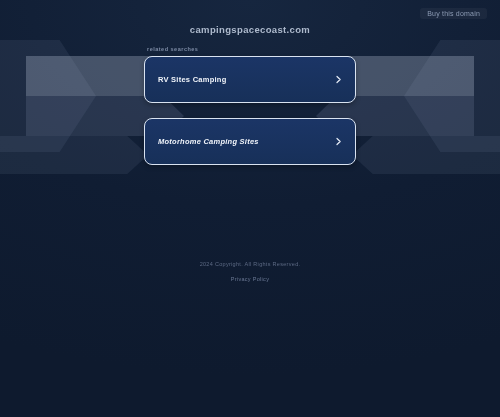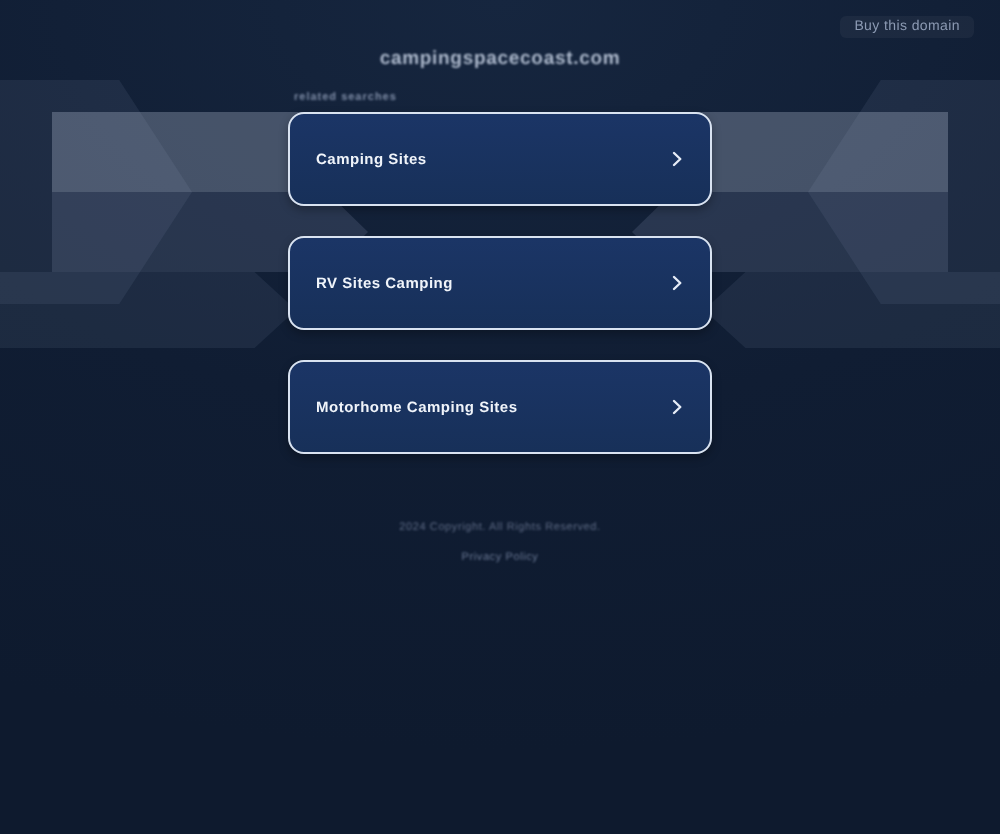--- a/index.html
+++ b/index.html
@@ -151,21 +151,21 @@
     border: 1.4px solid #d9e3f1;
     border-radius: 8px;
     background: linear-gradient(180deg, #1b3566 0%, #173059 100%);
     box-shadow: 0 2px 5px rgba(0,0,0,0.28);
     display: flex;
     align-items: center;
     justify-content: space-between;
     padding: 0 12px 0 13px;
     cursor: pointer;
   }
-  .link-card:last-child { margin-bottom: 0; }
+  .link-card:last-child { margin-bottom: 0; font-style: italic; }
 
   .link-label {
     font-size: 7.5px;
     font-weight: 700;
     letter-spacing: 0.25px;
     color: #f0f4fa;
     filter: blur(0.25px);
   }
 
   .chev {
@@ -221,28 +221,20 @@
   </div>
 
   <div class="content">
 
     <div class="domain-title">campingspacecoast.com</div>
 
     <div class="links-wrap">
 
       <div class="related-label">related searches</div>
 
-      <div class="link-card">
-        <span class="link-label">Camping Sites</span>
-        <span class="chev">
-          <svg viewBox="0 0 12 12" width="9" height="9" aria-hidden="true">
-            <path d="M4 2 L8.2 6 L4 10" fill="none" stroke="#e6ecf7" stroke-width="1.6" stroke-linecap="round" stroke-linejoin="round"></path>
-          </svg>
-        </span>
-      </div>
 
       <div class="link-card">
         <span class="link-label">RV Sites Camping</span>
         <span class="chev">
           <svg viewBox="0 0 12 12" width="9" height="9" aria-hidden="true">
             <path d="M4 2 L8.2 6 L4 10" fill="none" stroke="#e6ecf7" stroke-width="1.6" stroke-linecap="round" stroke-linejoin="round"></path>
           </svg>
         </span>
       </div>
 

